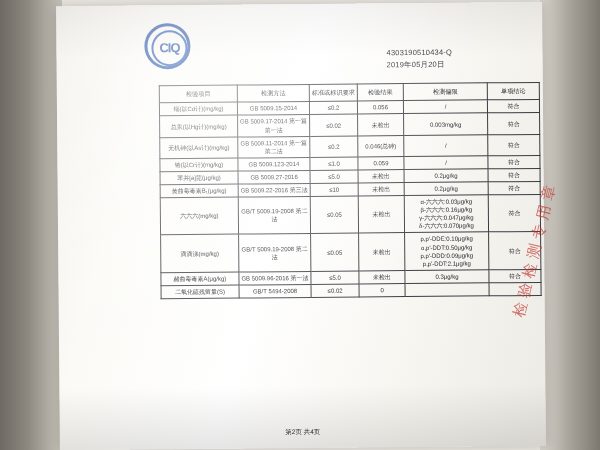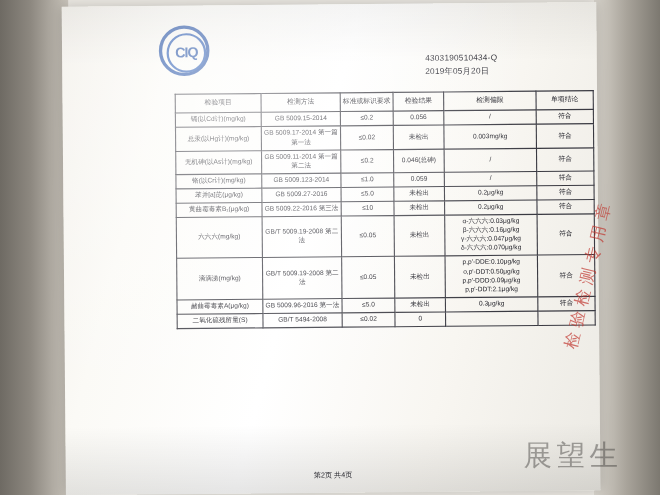--- a/index.html
+++ b/index.html
@@ -421,14 +421,13 @@
             </tr>
           </tbody>
       </table>
     </div>
 
     <div id="footer">第2页 共4页</div>
 
     <div id="stamp">检验检测专用章</div>
   </div>
 
-  <div id="watermark">展望生</div>
 </div>
 
 </body></html>

